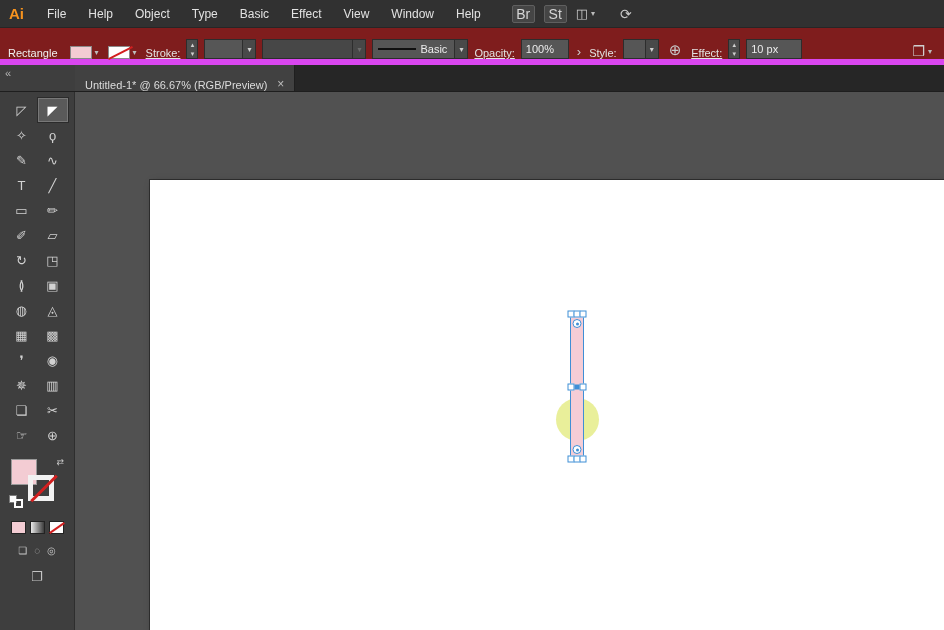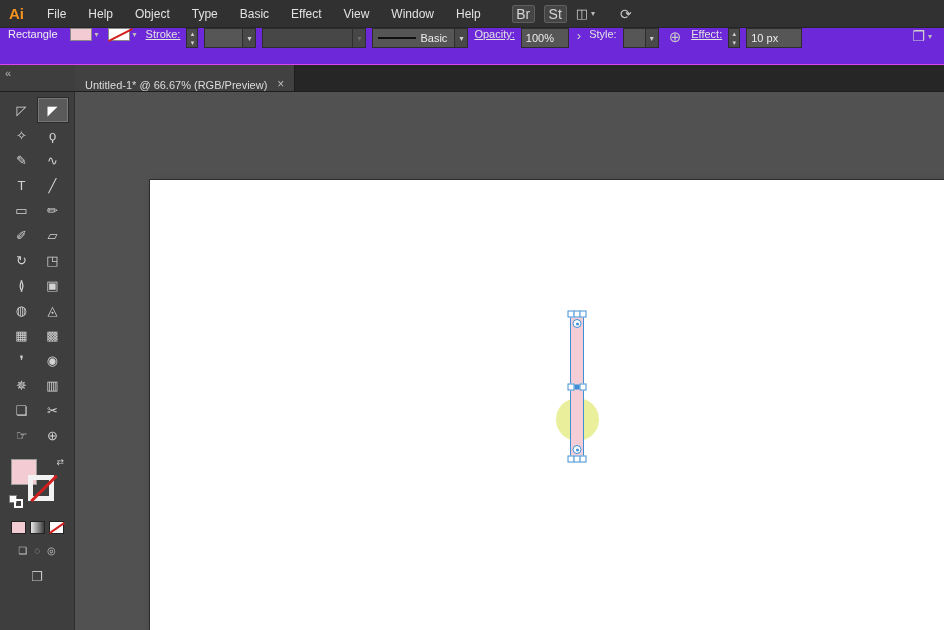--- a/index.html
+++ b/index.html
@@ -13,21 +13,21 @@
   .menus { display:flex; align-items:center; height:100%; }
   .menu-item { padding:0 11px; font-size:12px; color:#e2e2e2; line-height:28px; cursor:default; }
   .mb-cluster { display:flex; align-items:center; gap:9px; margin-left:20px; }
   .mb-btn { width:23px; height:18px; background:#454545; border:1px solid #5f5f5f; border-radius:2px; color:#d5d5d5; font-size:14px; display:flex; align-items:center; justify-content:center; }
   .mb-ws { display:flex; align-items:center; gap:3px; color:#cfcfcf; }
   .ws-glyph { font-size:13px; }
   .dd-arrow { font-size:8px; color:#bbb; }
   .mb-sync { font-size:14px; color:#c9c9c9; margin-left:16px; }
 
   
-  .controlbar { height:37px; background:#6d28d9; border-bottom:1px solid #d946ef; display:flex; align-items:flex-start; padding:0 8px; gap:6px; flex:0 0 auto; font-size:11px; }
+  .controlbar { height:37px; background:#7f1d1d; border-bottom:6px solid #d946ef; display:flex; align-items:flex-end; padding:0 8px; gap:6px; flex:0 0 auto; font-size:11px; }
   .ctx-label { color:#f0f0f0; margin-right:6px; }
   .swatch-pair { display:flex; align-items:center; }
   .swatch { width:22px; height:13px; border:1px solid #8a8a8a; background:#fff; position:relative; }
   .swatch.none::after { content:""; position:absolute; left:-2px; top:5px; width:27px; height:2px; background:var(--red,#d21f1f); transform:rotate(-27deg); }
   .swatch-dd { font-size:8px; color:#bdbdbd; padding:0 3px; }
   .label-link { color:#e2e2e2; text-decoration:underline; }
   .plain-label { color:#e2e2e2; }
   .stepper { display:flex; flex-direction:column; width:12px; height:20px; background:#4c4c4c; border:1px solid #2d2d2d; }
   .stepper span { font-size:7px; line-height:9px; text-align:center; color:#cfcfcf; }
   .combo { display:flex; align-items:center; height:20px; background:#565656; border:1px solid #2d2d2d; }

